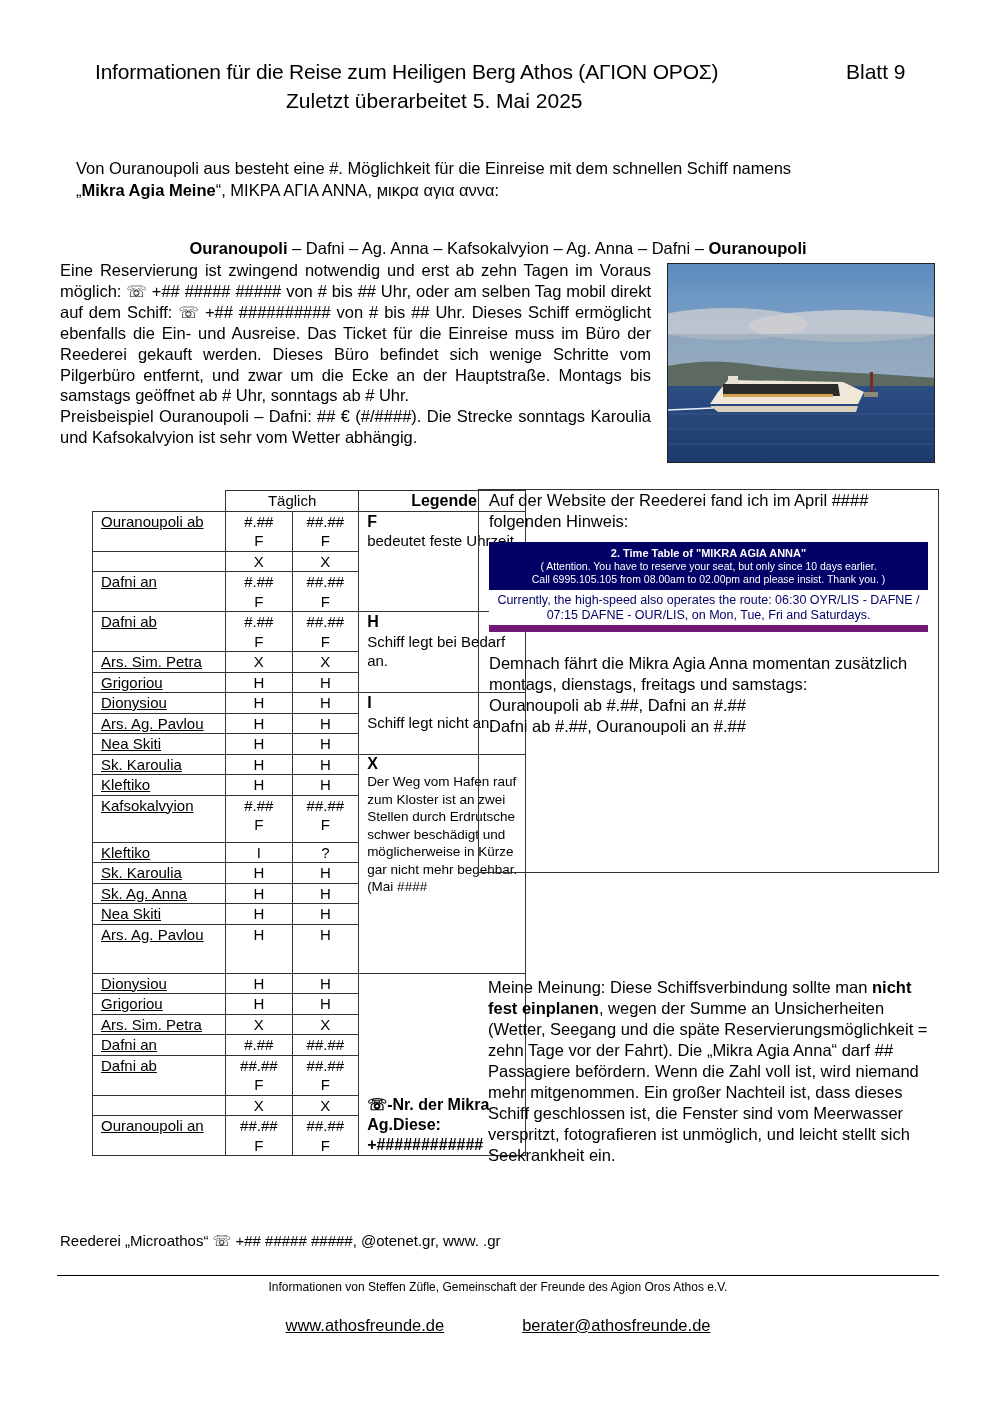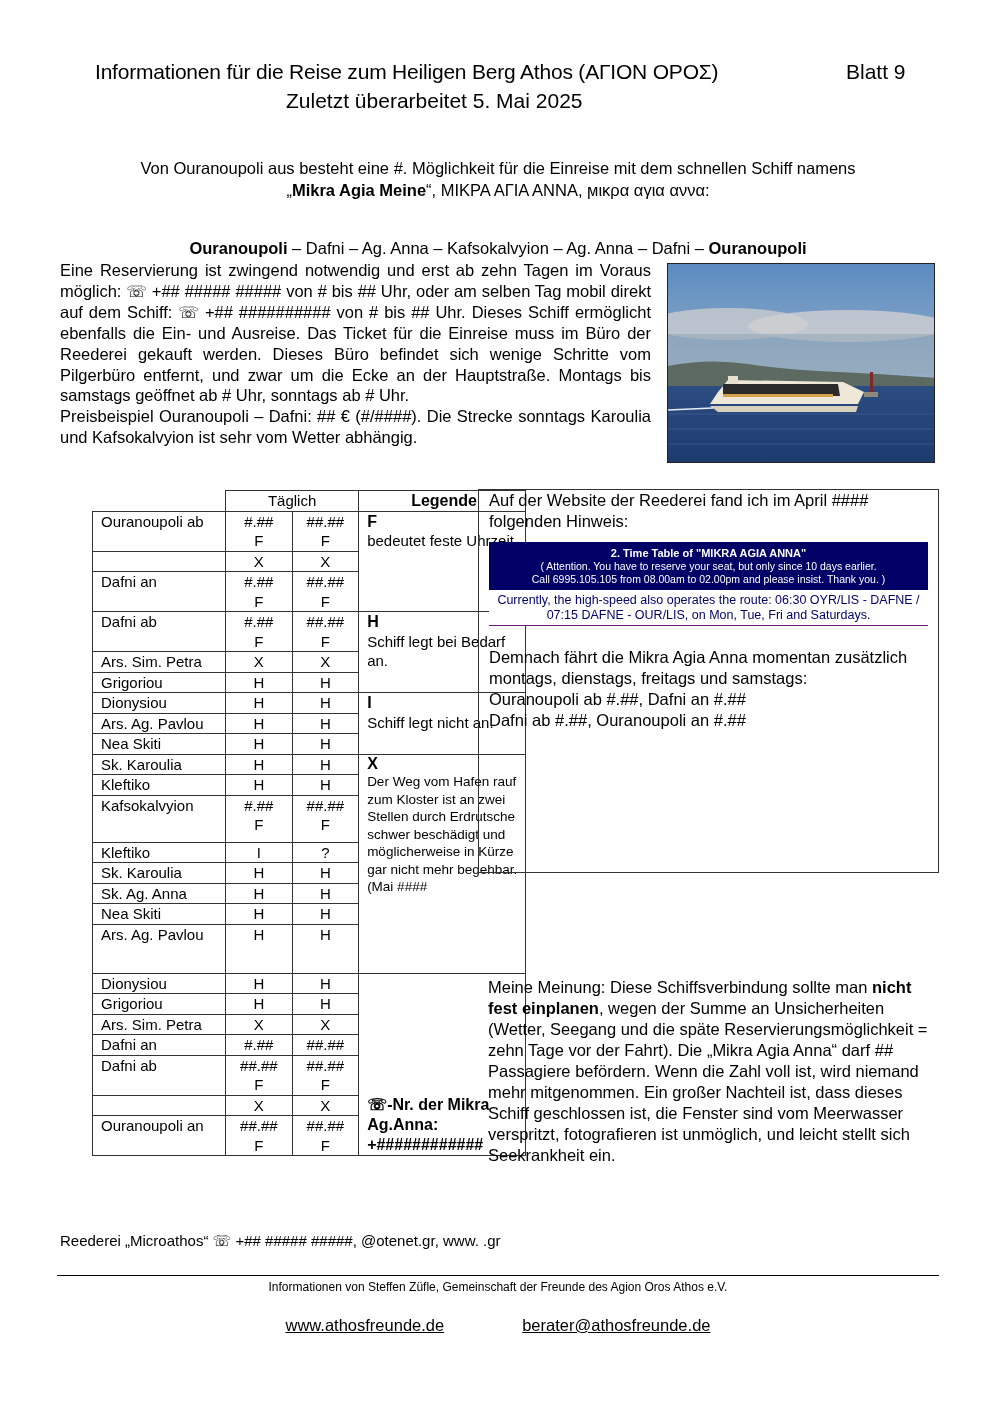--- a/index.html
+++ b/index.html
@@ -5,51 +5,51 @@
   * { box-sizing: border-box; margin: 0; padding: 0; }
   html, body { width: 996px; height: 1409px; background: #ffffff; }
   body { position: relative; font-family: "Liberation Sans", sans-serif; color: #000; overflow: hidden; }
 
   .abs { position: absolute; }
 
   .hdr-title { left: 95px; top: 60px; font-size: 21px; white-space: nowrap; letter-spacing: -0.2px; }
   .hdr-sheet { left: 846px; top: 60px; font-size: 21px; white-space: nowrap; }
   .hdr-date { left: 286px; top: 89px; font-size: 21px; white-space: nowrap; }
 
-  .intro { left: 60px; width: 876px; top: 157px; font-size: 16.5px; text-align: center; line-height: 22px; }
+  .intro { left: 76px; width: 876px; top: 157px; font-size: 16.5px; text-align: left; line-height: 22px; }
   .intro b { font-weight: bold; }
 
   .route { left: 60px; width: 876px; top: 239px; font-size: 16.5px; text-align: center; }
   .route b { font-weight: bold; }
 
   .desc { left: 60px; top: 260px; width: 591px; font-size: 16.5px; line-height: 20.9px; text-align: justify; }
   .desc p { text-align: justify; }
   .desc p.last { text-align-last: left; }
 
   .photo { left: 667px; top: 263px; width: 268px; height: 200px; border: 1px solid #222; overflow: hidden; }
   .photo svg { display: block; }
 
   
   .tt { position: absolute; left: 60px; top: 490px; width: 434px; border-collapse: collapse; font-size: 15px; margin-left: 32px; }
   .tt td { border: 1px solid #333; vertical-align: top; line-height: 19.5px; padding: 0 0 0 8px; }
   .tt td.c { text-align: center; padding: 0; width: 61px; }
-  .tt td.stop { width: 122px; }
+  .tt td.stop { width: 122px; text-decoration: underline; }
   .tt td.leg { width: 153px; padding: 0 4px 0 8px; }
   .tt td.nob { border-left: none; border-top: none; }
   .tt .hd { text-align: center; padding: 0; }
   .tt .legend-title { font-weight: bold; text-align: center; font-size: 16px; }
   .tt .leg b { font-weight: bold; font-size: 16px; }
   .tt .small { font-size: 13.5px; line-height: 17.5px; }
   .tt .phone { font-weight: bold; font-size: 16px; line-height: 20px; vertical-align: bottom; }
 
   .box { left: 478px; top: 489px; width: 461px; height: 384px; border: 1px solid #333; padding: 0 10px; font-size: 16.5px; line-height: 21px; }
   .box .notice { margin-top: 10px; background: #ffffff; }
   .box .nav { background: #000066; color: #fff; text-align: center; font-size: 10.5px; line-height: 13px; padding: 5px 2px 4px; font-family: "Liberation Sans", sans-serif; }
   .box .nav b { font-size: 11px; }
-  .box .nav-sub { color: #000066; text-align: center; font-size: 12.5px; line-height: 15px; padding: 3px 0 2px; border-bottom: 1px solid #701a75; }
+  .box .nav-sub { color: #000066; text-align: center; font-size: 12.5px; line-height: 15px; padding: 3px 0 2px; border-bottom: 7px solid #701a75; }
   .box .after { margin-top: 21px; }
 
   .opinion { left: 488px; top: 977px; width: 450px; font-size: 16.5px; line-height: 21px; }
 
   .company { left: 60px; width: 876px; top: 1232px; font-size: 15px; }
   .rule { left: 57px; top: 1275px; width: 882px; height: 1px; background: #000; }
   .footer { left: 60px; width: 876px; top: 1280px; font-size: 12px; text-align: center; }
   .links { left: 60px; width: 876px; top: 1316px; font-size: 16.5px; text-align: center; }
   .links a { color: #000000; text-decoration: underline; }
   .links a + a { margin-left: 78px; }
@@ -210,21 +210,21 @@
   <tr>
     <td class="stop" style="height:49px">Ars. Ag. Pavlou</td>
     <td class="c">H</td>
     <td class="c">H</td>
   </tr>
 
   <tr>
     <td class="stop">Dionysiou</td>
     <td class="c">H</td>
     <td class="c">H</td>
-    <td class="leg phone" rowspan="7">☏-Nr. der Mikra Ag.Anna: +############</td>
+    <td class="leg phone" rowspan="7">☏-Nr. der Mikra Ag.Diese: +############</td>
   </tr>
   <tr>
     <td class="stop">Grigoriou</td>
     <td class="c">H</td>
     <td class="c">H</td>
   </tr>
   <tr>
     <td class="stop">Ars. Sim. Petra</td>
     <td class="c">X</td>
     <td class="c">X</td>

